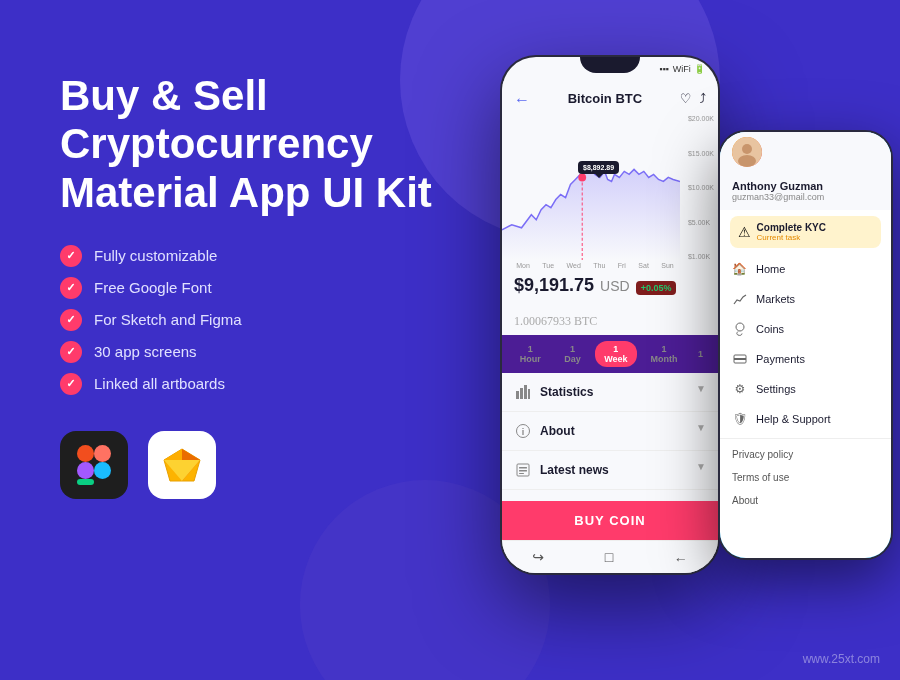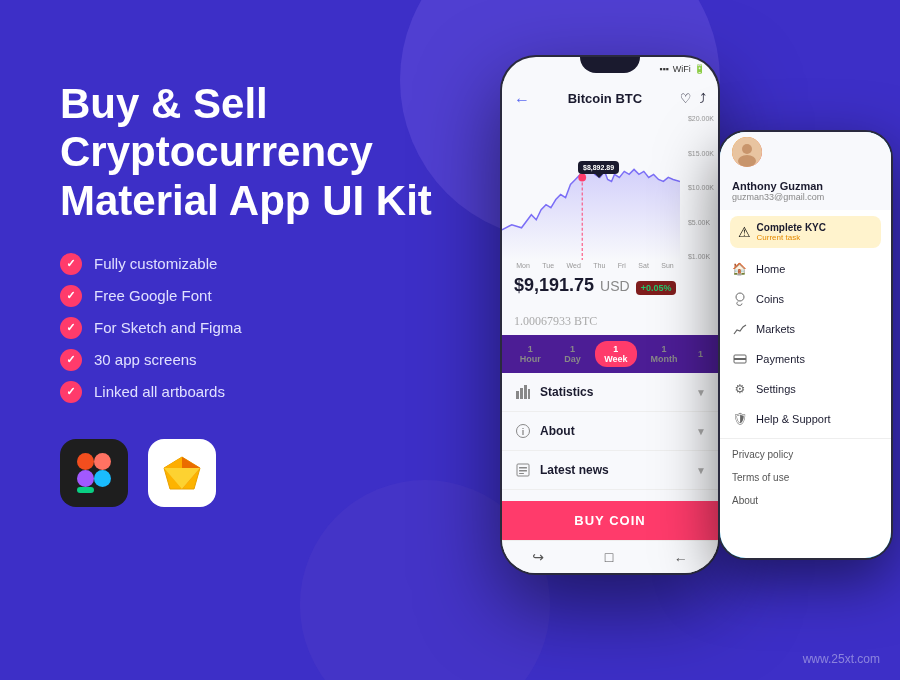--- a/index.html
+++ b/index.html
@@ -29,21 +29,21 @@
       background: rgba(80, 60, 200, 0.4);
       border-radius: 50%;
       bottom: -50px;
       left: 300px;
     }
 
     
     .left-section {
       position: absolute;
       left: 60px;
-      top: 80px;
+      top: 72px;
       width: 380px;
     }
 
     .main-title {
       font-size: 42px;
       font-weight: 800;
       color: #ffffff;
       line-height: 1.15;
       margin-bottom: 28px;
     }
@@ -283,21 +283,20 @@
       color: white;
     }
 
     
     .accordion-section {
       background: #f8f9fc;
       flex: 1;
     }
     .accordion-item {
       display: flex;
-      align-items: center;
       padding: 10px 12px;
       border-bottom: 1px solid #eee;
       justify-content: space-between;
     }
     .accordion-left {
       display: flex;
       align-items: center;
       gap: 8px;
     }
     .accordion-icon {
@@ -687,33 +686,33 @@
 
     <div class="drawer-content">
       <ul class="drawer-menu">
         <li class="drawer-menu-item">
           <div class="drawer-menu-icon">🏠</div>
           <span class="drawer-menu-label">Home</span>
         </li>
         <li class="drawer-menu-item">
           <div class="drawer-menu-icon">
             <svg width="14" height="14" viewBox="0 0 14 14">
+                <polyline points="1,12 4,8 7,9 10,5 13,3" fill="none" stroke="#666" stroke-width="1.2"></polyline>
+              </svg>
+          </div>
+          <span class="drawer-menu-label">Markets</span>
+        </li>
+        <li class="drawer-menu-item">
+          <div class="drawer-menu-icon">
+            <svg width="14" height="14" viewBox="0 0 14 14">
                 <path d="M7,1 C9.2,1 11,2.8 11,5 C11,7.2 9.2,9 7,9 C4.8,9 3,7.2 3,5 C3,2.8 4.8,1 7,1 Z" fill="none" stroke="#666" stroke-width="1"></path>
                 <path d="M5,9.5 C4,10.5 3,12 5,13 C7,14 9,13 9,11.5" fill="none" stroke="#666" stroke-width="1"></path>
               </svg>
           </div>
           <span class="drawer-menu-label">Coins</span>
-        </li>
-        <li class="drawer-menu-item">
-          <div class="drawer-menu-icon">
-            <svg width="14" height="14" viewBox="0 0 14 14">
-                <polyline points="1,12 4,8 7,9 10,5 13,3" fill="none" stroke="#666" stroke-width="1.2"></polyline>
-              </svg>
-          </div>
-          <span class="drawer-menu-label">Markets</span>
         </li>
         <li class="drawer-menu-item">
           <div class="drawer-menu-icon">
             <svg width="14" height="14" viewBox="0 0 14 14">
                 <rect x="1" y="3" width="12" height="8" rx="1" fill="none" stroke="#666" stroke-width="1"></rect>
                 <rect x="1" y="6" width="12" height="2" fill="#666"></rect>
               </svg>
           </div>
           <span class="drawer-menu-label">Payments</span>
         </li>

